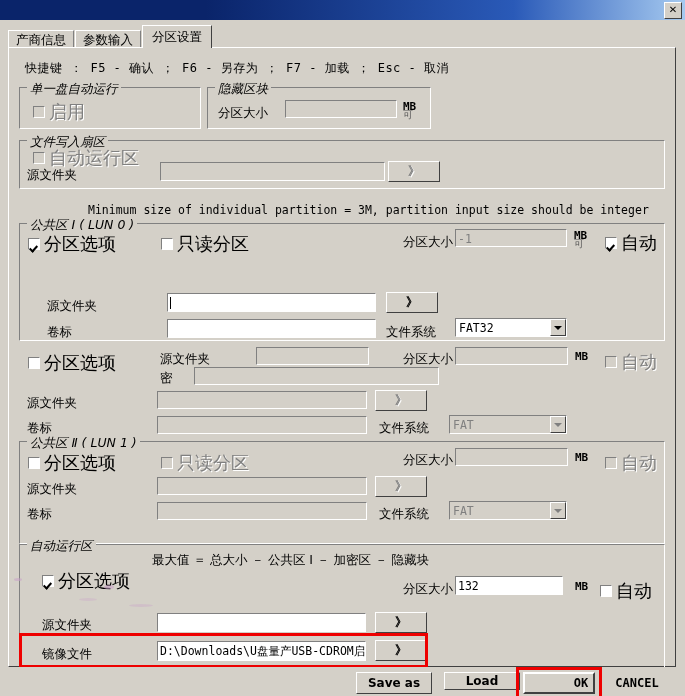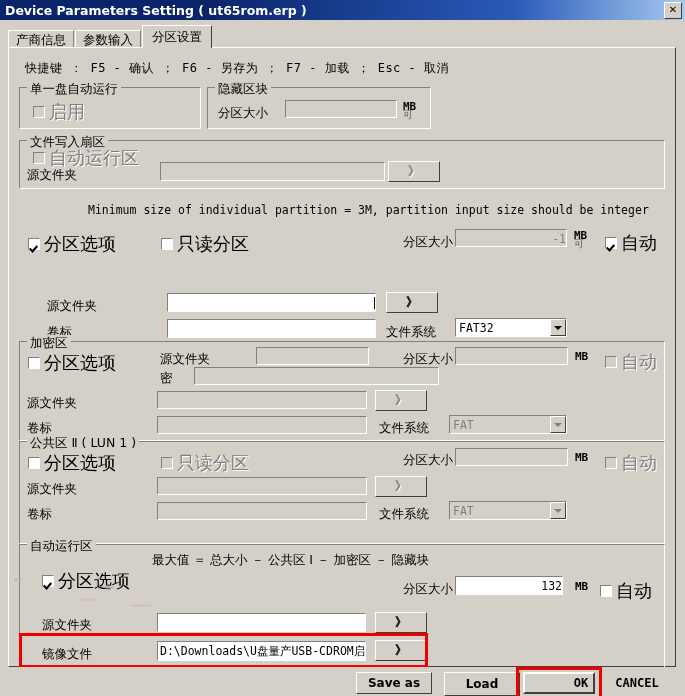--- a/index.html
+++ b/index.html
@@ -55,33 +55,32 @@
     height:22px;top:0;padding:0 9px;
     border-right:1px solid #404040;
     z-index:3;
   }
   .tabpage{
     position:absolute;left:8px;top:27px;width:668px;height:620px;
     background:#d4d0c8;
     border-top:1px solid #ffffff;border-left:1px solid #ffffff;
     border-right:1px solid #404040;border-bottom:1px solid #404040;
     box-sizing:border-box;
-    text-align:right;
   }
   
   .grp{
     position:absolute;
     border:1px solid #ffffff;
     border-top-color:#808080;border-left-color:#808080;
     box-sizing:border-box;
   }
   .grp-title{
     position:absolute;top:-7px;left:7px;
     background:#d4d0c8;padding:0 3px;
-    font-size:12.5px;color:#000;white-space:nowrap;
+    font-size:12.5px;color:#000;white-space:nowrap;font-style:italic;
   }
   .lbl{position:absolute;font-size:12.5px;color:#000;white-space:nowrap;}
   .mono{font-family:"DejaVu Sans Mono","Liberation Mono",monospace;}
   .edit{
     position:absolute;background:#ffffff;
     border:1px solid #808080;
     border-right-color:#ffffff;border-bottom-color:#ffffff;
     box-sizing:border-box;
     font-family:"DejaVu Sans Mono","Liberation Mono",monospace;
     font-size:11.5px;color:#000;
@@ -150,21 +149,20 @@
   .artifact{position:absolute;background:#c9a0c9;opacity:.55;border-radius:50%;}
   
   .bottombar{position:absolute;left:0;top:647px;width:685px;height:49px;background:#d4d0c8;}
 </style>
 </head>
 <body>
 
 <div class="app">
 
   <div class="titlebar">
-    <div class="title-text">Device Parameters Setting ( ut65rom.erp )</div>
     <div class="title-btns">
       <div class="sysbtn">✕</div>
     </div>
   </div>
 
   <div class="client">
 
     <div class="tabstrip">
       <div class="tab">产商信息</div>
       <div class="tab">参数输入</div>
@@ -197,20 +195,23 @@
       <div class="chk disabled" style="left:24px;top:98px;">
         <span class="box"></span>
         <span class="txt">自动运行区</span>
       </div>
       <div class="lbl" style="left:18px;top:119px;">源文件夹</div>
       <div class="edit disabled" style="left:151px;top:114px;width:225px;height:19px;"></div>
       <div class="btn dim" style="left:379px;top:113px;width:52px;height:21px;">》</div>
 
       <div class="lbl mono" style="left:79px;top:155px;font-size:11.5px;">Minimum size of individual partition = 3M, partition input size should be integer</div>
 
+      <div class="grp" style="left:10px;top:175px;width:646px;height:118px;">
+        <div class="grp-title">公共区 Ⅰ ( LUN 0 )</div>
+      </div>
       <div class="chk" style="left:19px;top:184px;">
         <span class="box checked"></span>
         <span class="txt">分区选项</span>
       </div>
       <div class="chk" style="left:152px;top:184px;">
         <span class="box"></span>
         <span class="txt">只读分区</span>
       </div>
       <div class="lbl" style="left:394px;top:186px;">分区大小</div>
       <div class="edit disabled" style="left:446px;top:181px;width:112px;height:18px;">-1</div>
@@ -227,23 +228,20 @@
       <div class="lbl" style="left:38px;top:276px;">卷标</div>
       <div class="edit" style="left:158px;top:271px;width:209px;height:19px;"></div>
       <div class="lbl" style="left:377px;top:276px;">文件系统</div>
       <div class="combo" style="left:446px;top:270px;width:112px;height:19px;">
         <span>FAT32</span>
         <span class="arrowbtn">
             <i></i>
           </span>
       </div>
 
-      <div class="grp" style="left:10px;top:293px;width:646px;height:100px;">
-        <div class="grp-title">加密区</div>
-      </div>
       <div class="chk" style="left:19px;top:303px;">
         <span class="box"></span>
         <span class="txt">分区选项</span>
       </div>
       <div class="lbl" style="left:151px;top:303px;">源文件夹</div>
       <div class="edit disabled" style="left:247px;top:299px;width:113px;height:18px;"></div>
       <div class="lbl" style="left:394px;top:303px;">分区大小</div>
       <div class="edit disabled" style="left:446px;top:299px;width:113px;height:18px;"></div>
       <div class="lbl mono" style="left:566px;top:302px;font-size:11px;font-weight:bold;">MB</div>
       <div class="chk disabled" style="left:596px;top:302px;">
@@ -321,20 +319,20 @@
       <div class="redbox" style="left:10px;top:585px;width:409px;height:35px;"></div>
 
       <div class="artifact" style="left:5px;top:530px;width:8px;height:3px;"></div>
       <div class="artifact" style="left:95px;top:537px;width:10px;height:4px;"></div>
       <div class="artifact" style="left:120px;top:556px;width:24px;height:3px;opacity:.35;"></div>
       <div class="artifact" style="left:70px;top:550px;width:18px;height:3px;opacity:.3;"></div>
     </div>
 
     <div class="bottombar">
       <div class="btn" style="left:356px;top:5px;width:76px;height:22px;font-family:'DejaVu Sans','Liberation Sans',sans-serif;">Save as</div>
-      <div class="btn" style="left:444px;top:5px;width:76px;height:24px;font-family:'DejaVu Sans','Liberation Sans',sans-serif;">Load</div>
+      <div class="btn" style="left:444px;top:5px;width:76px;height:18px;font-family:'DejaVu Sans','Liberation Sans',sans-serif;">Load</div>
       <div class="btn" style="left:523px;top:5px;width:72px;height:22px;border-width:2px;border-top-color:#ffffff;border-left-color:#ffffff;border-right-color:#404040;border-bottom-color:#404040;padding-left:44px;">OK</div>
       <div class="btn" style="left:606px;top:5px;width:62px;height:22px;border-color:transparent;">CANCEL</div>
       <div class="redbox" style="left:516px;top:0px;width:86px;height:32px;"></div>
     </div>
 
   </div>
 </div>
 
 </body></html>

